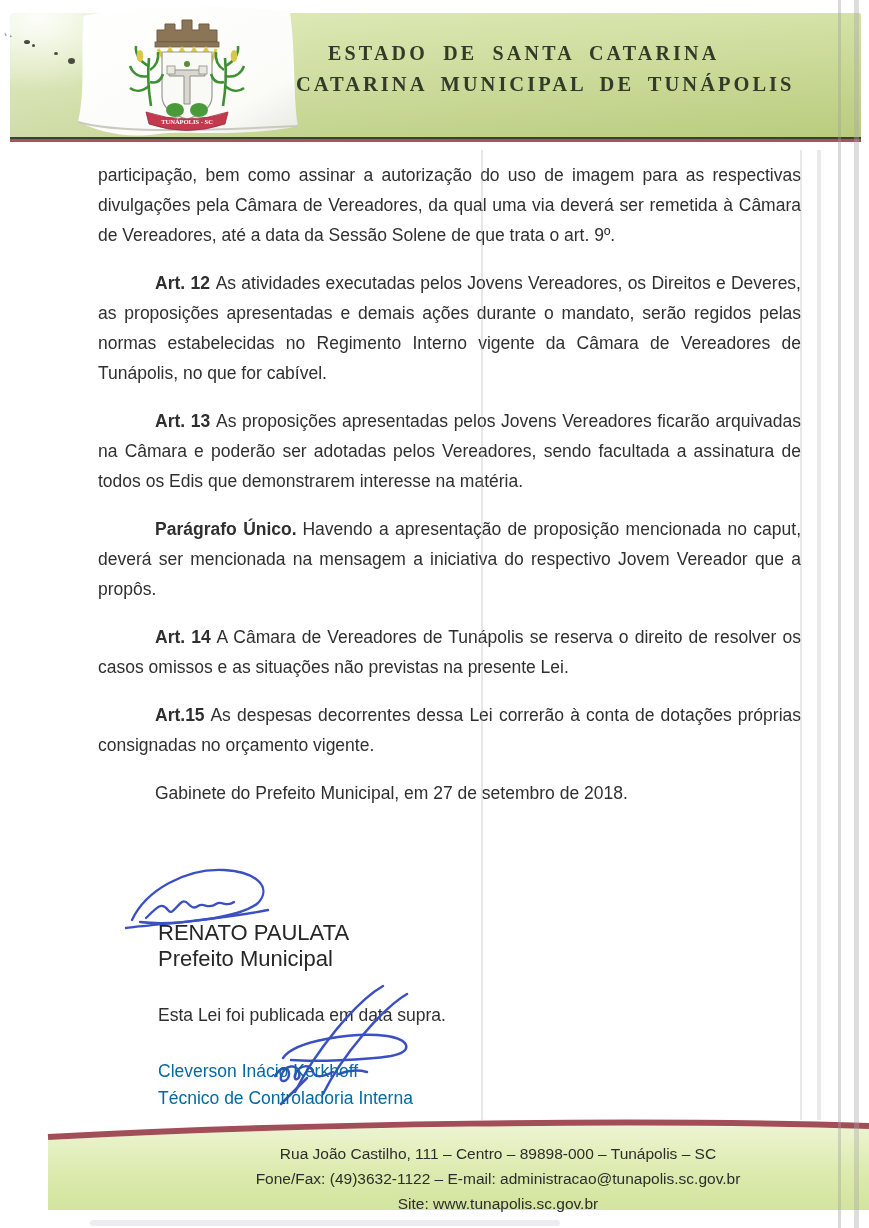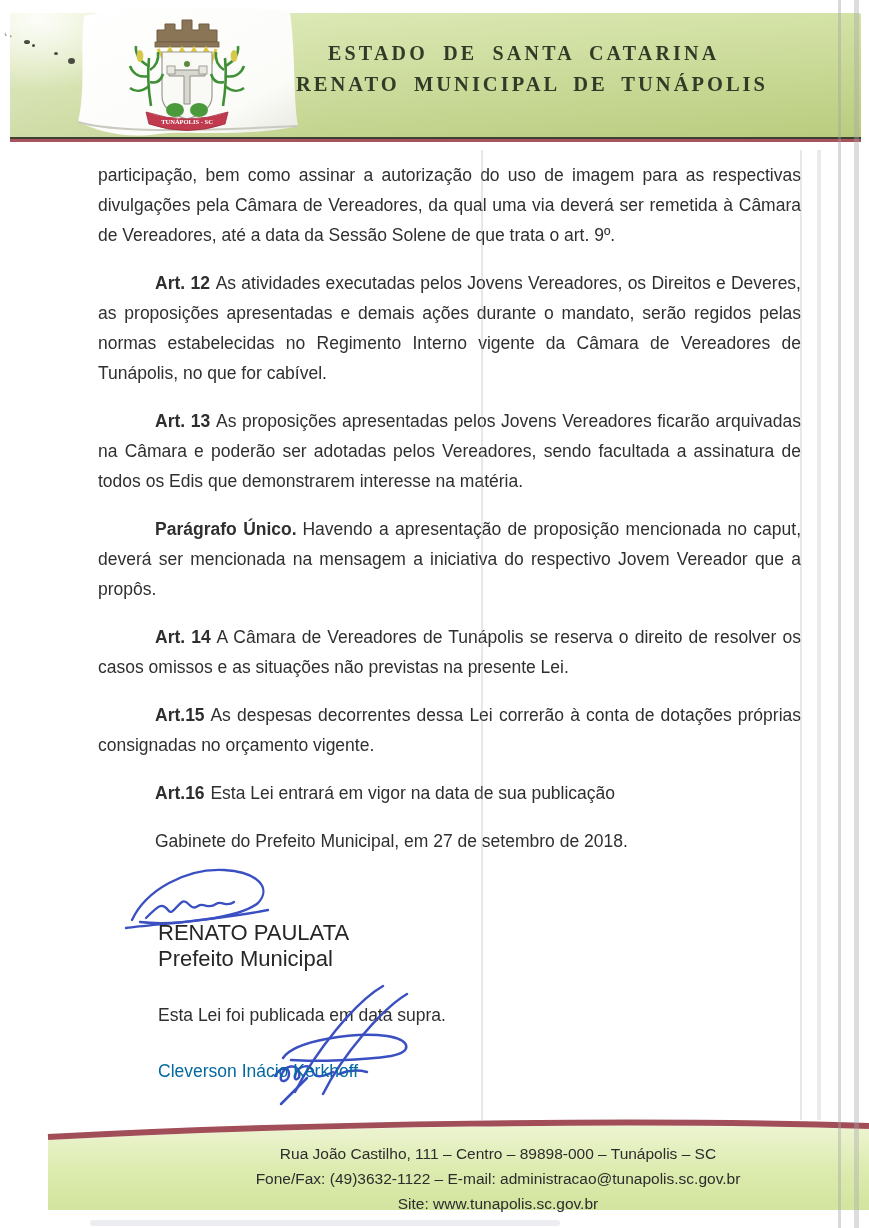--- a/index.html
+++ b/index.html
@@ -114,37 +114,36 @@
     </g>
     <ellipse cx="78" cy="56" rx="3.4" ry="6" fill="#d8c84a"></ellipse>
     <ellipse cx="172" cy="56" rx="3.4" ry="6" fill="#d8c84a"></ellipse>
 
     <path d="M 84 112 Q 125 126 166 112 L 163 124 Q 125 137 87 124 Z" fill="#c23a4e" stroke="#9c2c3c" stroke-width="0.8"></path>
     <text x="125" y="124" text-anchor="middle" font-size="6.5" font-family="Liberation Serif,serif" font-weight="bold" fill="#ffffff">TUNÁPOLIS - SC</text>
   </svg>
 
   <div class="title-block">
     <div class="title-l1">ESTADO DE SANTA CATARINA</div>
-    <div class="title-l2">RENATO MUNICIPAL DE TUNÁPOLIS</div>
+    <div class="title-l2">CATARINA MUNICIPAL DE TUNÁPOLIS</div>
   </div>
 
   <div class="doc-body">
     <p class="para"><span>participação, bem como assinar a autorização do uso de imagem para as respectivas divulgações pela Câmara de Vereadores, da qual uma via deverá ser remetida à Câmara de Vereadores, até a data da Sessão Solene de que trata o art. 9º.</span></p>
 
     <p class="para indent"><strong class="lead">Art. 12</strong><span>As atividades executadas pelos Jovens Vereadores, os Direitos e Deveres, as proposições apresentadas e demais ações durante o mandato, serão regidos pelas normas estabelecidas no Regimento Interno vigente da Câmara de Vereadores de Tunápolis, no que for cabível.</span></p>
 
     <p class="para indent"><strong class="lead">Art. 13</strong><span>As proposições apresentadas pelos Jovens Vereadores ficarão arquivadas na Câmara e poderão ser adotadas pelos Vereadores, sendo facultada a assinatura de todos os Edis que demonstrarem interesse na matéria.</span></p>
 
     <p class="para indent"><strong class="lead">Parágrafo Único.</strong><span>Havendo a apresentação de proposição mencionada no caput, deverá ser mencionada na mensagem a iniciativa do respectivo Jovem Vereador que a propôs.</span></p>
 
     <p class="para indent"><strong class="lead">Art. 14</strong><span>A Câmara de Vereadores de Tunápolis se reserva o direito de resolver os casos omissos e as situações não previstas na presente Lei.</span></p>
 
     <p class="para indent"><strong class="lead">Art.15</strong><span>As despesas decorrentes dessa Lei correrão à conta de dotações próprias consignadas no orçamento vigente.</span></p>
 
-    <p class="para indent"><strong class="lead">Art.16</strong><span>Esta Lei entrará em vigor na data de sua publicação</span></p>
 
     <p class="para indent"><span>Gabinete do Prefeito Municipal, em 27 de setembro de 2018.</span></p>
   </div>
 
   <svg class="sig-svg" style="left:118px;top:858px;" width="180" height="80" viewBox="0 0 180 80">
     <g stroke="#3a50c2" stroke-width="2.3" fill="none" stroke-linecap="round">
       <path d="M 14 62 C 28 32, 68 10, 106 12 C 140 14, 154 30, 140 45 C 122 60, 55 68, 22 64"></path>
       <path d="M 28 60 C 40 48, 44 44, 50 52 C 54 58, 58 48, 64 44 C 70 40, 72 54, 80 48 C 86 44, 90 52, 98 46 C 104 42, 108 50, 116 44"></path>
       <path d="M 8 70 C 40 66, 100 62, 150 52"></path>
     </g>
@@ -163,20 +162,21 @@
       <path d="M 88 122 C 108 82, 148 36, 172 22"></path>
       <path d="M 48 86 C 60 68, 120 60, 152 64 C 176 68, 178 80, 156 84 C 130 88, 80 90, 56 88"></path>
       <path d="M 40 104 C 46 94, 54 94, 54 102 C 54 110, 44 112, 46 104 C 50 92, 62 92, 64 100 C 66 108, 58 110, 60 103 C 64 92, 76 92, 78 100 C 80 107, 90 104, 98 100"></path>
       <path d="M 104 102 C 114 98, 124 98, 132 100"></path>
       <path d="M 46 132 C 56 122, 64 114, 72 106"></path>
     </g>
   </svg>
 
   <div class="clev-block">
     <div>Cleverson Inácio Kerkhoff</div>
+    <div>Técnico de Controladoria Interna</div>
   </div>
 
   <svg class="footer-svg" width="869" height="100" viewBox="0 0 869 100">
     <defs>
       <linearGradient id="footGreen" x1="0" y1="0" x2="0" y2="1">
         <stop offset="0" stop-color="#edf4d2"></stop>
         <stop offset="0.55" stop-color="#dcebae"></stop>
         <stop offset="1" stop-color="#d2e49e"></stop>
       </linearGradient>
     </defs>

